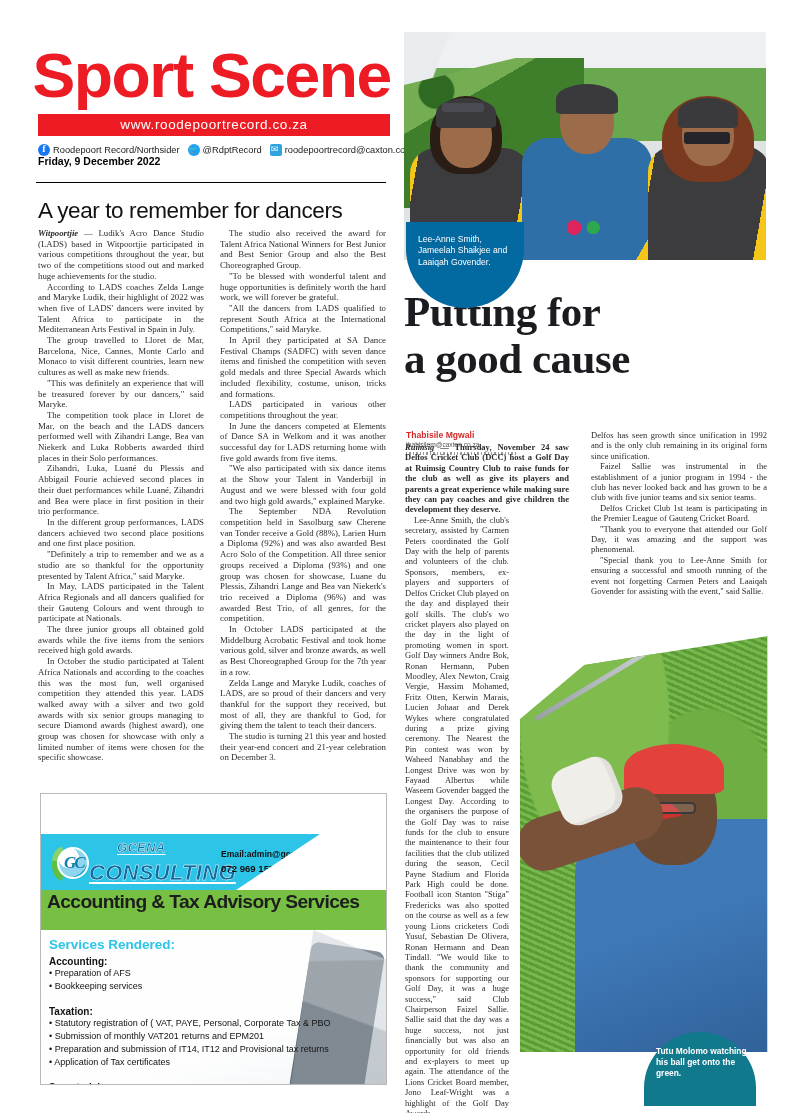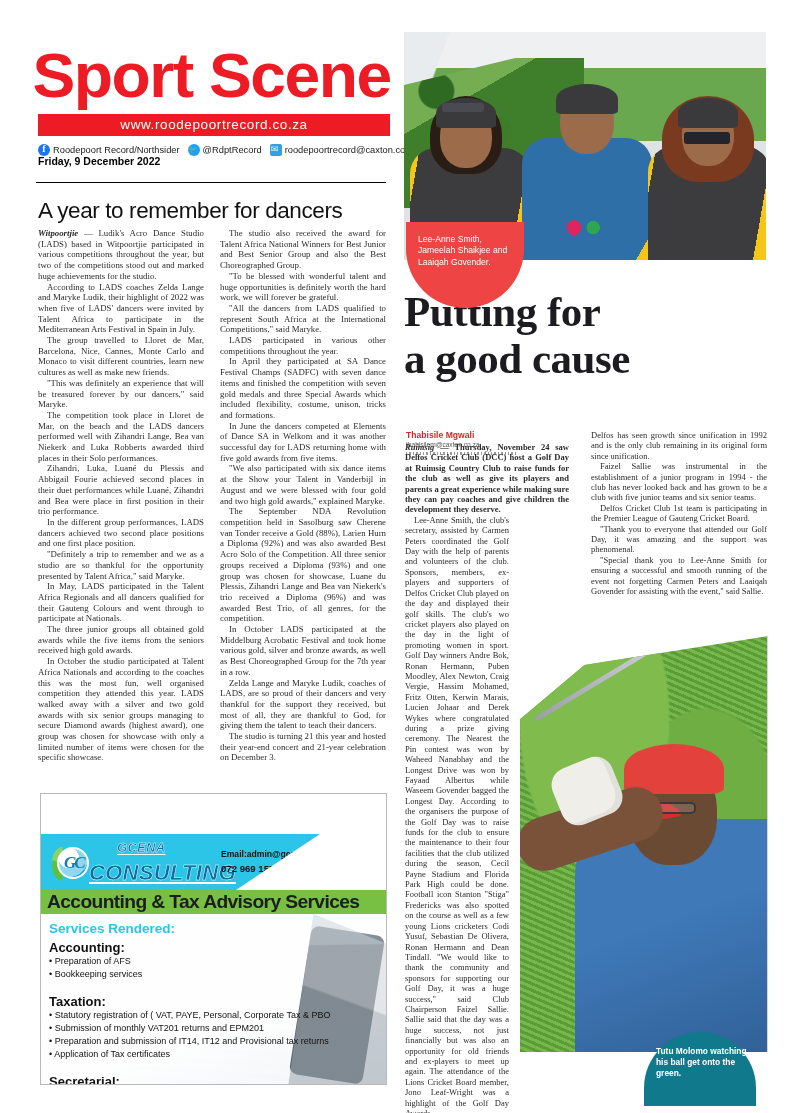--- a/index.html
+++ b/index.html
@@ -74,21 +74,21 @@
   }
   .person { position:absolute; bottom:0; }
   .p-head { position:absolute; border-radius:48% 48% 46% 46%; background:#9c6b4a; }
   .p-cap  { position:absolute; border-radius:60% 60% 12% 12%; background:#3a3a3c; }
   .p-body { position:absolute; border-radius:26px 26px 0 0; }
   .p-hair { position:absolute; border-radius:50% 50% 40% 40%; }
   .p-shades { position:absolute; border-radius:3px; background:#24242a; }
 
   .caption-bubble {
     position:absolute; left:406px; top:222px; width:118px; height:86px;
-    background:#ef4444; color:#fff;
+    background:#0369a1; color:#fff;
     border-radius:0 0 60px 60px;
     font-family:"Liberation Sans", sans-serif; font-size:8.6px; line-height:11.4px;
     padding:12px 10px 0 12px; z-index:5;
   }
 
   
   .story1-title {
     position:absolute; left:38px; top:198px; width:350px;
     font-family:"Liberation Sans", sans-serif; font-weight:normal;
     font-size:22.5px; color:#111; letter-spacing:-0.4px;
@@ -242,21 +242,21 @@
   .ad-name2 { left:48px; top:26px; font-size:22px; }
   .ad-email {
     position:absolute; left:180px; top:15px;
     font-family:"Liberation Sans", sans-serif; font-weight:bold; font-size:8.6px; color:#111;
   }
   .ad-phone {
     position:absolute; left:180px; top:29px;
     font-family:"Liberation Sans", sans-serif; font-weight:bold; font-size:9.6px; color:#111;
   }
   .ad-green {
-    height:24px; background:#77C043; position:relative;
+    height:40px; background:#77C043; position:relative;
   }
   .ad-green span {
     position:absolute; left:6px; top:1px;
     font-family:"Liberation Sans", sans-serif; font-weight:bold; font-size:18.5px;
     color:#1d1d1d; letter-spacing:-0.6px;
     transform:scaleX(1.04); transform-origin:left;
   }
   .ad-body {
     position:relative; height:210px;
     background:
@@ -274,21 +274,21 @@
   }
   .ad-body::before {
     content:""; position:absolute; right:12px; top:16px; width:74px; height:150px;
     background:linear-gradient(170deg,#5b6874 0 12%, #2d3942 13% 100%);
     border-radius:8px; transform:rotate(9deg); opacity:.75; z-index:0;
   }
   .ad-sr {
     font-size:13.5px; font-weight:bold; color:#2CC5E8; position:relative; z-index:2;
     margin-bottom:2px;
   }
-  .ad-cat { font-size:13px; font-weight:bold; color:#111; position:relative; z-index:2; margin-top:4px;}
+  .ad-cat { font-size:10px; font-weight:bold; color:#111; position:relative; z-index:2; margin-top:4px;}
   .ad-li { font-size:9px; color:#111; position:relative; z-index:2; line-height:13px; }
   .ad-gap { height:9px; }
 </style>
 </head>
 <body>
 
 <div class="page">
 
   <div class="masthead">
     <div class="mast-title">Sport Scene</div>
@@ -349,22 +349,22 @@
       <p>The competition took place in Lloret de Mar, on the beach and the LADS dancers performed well with Zihandri Lange, Bea van Niekerk and Luka Robberts awarded third places in their Solo performances.</p>
       <p>Zihandri, Luka, Luané du Plessis and Abbigail Fourie achieved second places in their duet performances while Luané, Zihandri and Bea were place in first position in their trio performance.</p>
       <p>In the different group performances, LADS dancers achieved two second place positions and one first place position.</p>
       <p>"Definitely a trip to remember and we as a studio are so thankful for the opportunity presented by Talent Africa," said Maryke.</p>
       <p>In May, LADS participated in the Talent Africa Regionals and all dancers qualified for their Gauteng Colours and went through to participate at Nationals.</p>
       <p>The three junior groups all obtained gold awards while the five items from the seniors received high gold awards.</p>
       <p>In October the studio participated at Talent Africa Nationals and according to the coaches this was the most fun, well organised competition they attended this year. LADS walked away with a silver and two gold awards with six senior groups managing to secure Diamond awards (highest award), one group was chosen for showcase with only a limited number of items were chosen for the specific showcase.</p>
       <p>The studio also received the award for Talent Africa National Winners for Best Junior and Best Senior Group and also the Best Choreographed Group.</p>
       <p>"To be blessed with wonderful talent and huge opportunities is definitely worth the hard work, we will forever be grateful.</p>
       <p>"All the dancers from LADS qualified to represent South Africa at the International Competitions," said Maryke.</p>
+      <p>In April they participated at SA Dance Festival Champs (SADFC) with seven dance items and finished the competition with seven gold medals and three Special Awards which included flexibility, costume, unison, tricks and formations.</p>
       <p>LADS participated in various other competitions throughout the year.</p>
-      <p>In April they participated at SA Dance Festival Champs (SADFC) with seven dance items and finished the competition with seven gold medals and three Special Awards which included flexibility, costume, unison, tricks and formations.</p>
       <p>In June the dancers competed at Elements of Dance SA in Welkom and it was another successful day for LADS returning home with five gold awards from five items.</p>
       <p>"We also participated with six dance items at the Show your Talent in Vanderbijl in August and we were blessed with four gold and two high gold awards," explained Maryke.</p>
       <p>The September NDA Revolution competition held in Sasolburg saw Cherene van Tonder receive a Gold (88%), Larien Hurn a Diploma (92%) and was also awarded Best Acro Solo of the Competition. All three senior groups received a Diploma (93%) and one group was chosen for showcase, Luane du Plessis, Zihandri Lange and Bea van Niekerk's trio received a Diploma (96%) and was awarded Best Trio, of all genres, for the competition.</p>
       <p>In October LADS participated at the Middelburg Acrobatic Festival and took home various gold, silver and bronze awards, as well as Best Choreographed Group for the 7th year in a row.</p>
       <p>Zelda Lange and Maryke Ludik, coaches of LADS, are so proud of their dancers and very thankful for the support they received, but most of all, they are thankful to God, for giving them the talent to teach their dancers.</p>
       <p>The studio is turning 21 this year and hosted their year-end concert and 21-year celebration on December 3.</p>
     </div>
 
   <div class="story2-title">
     <div>Putting for</div>

